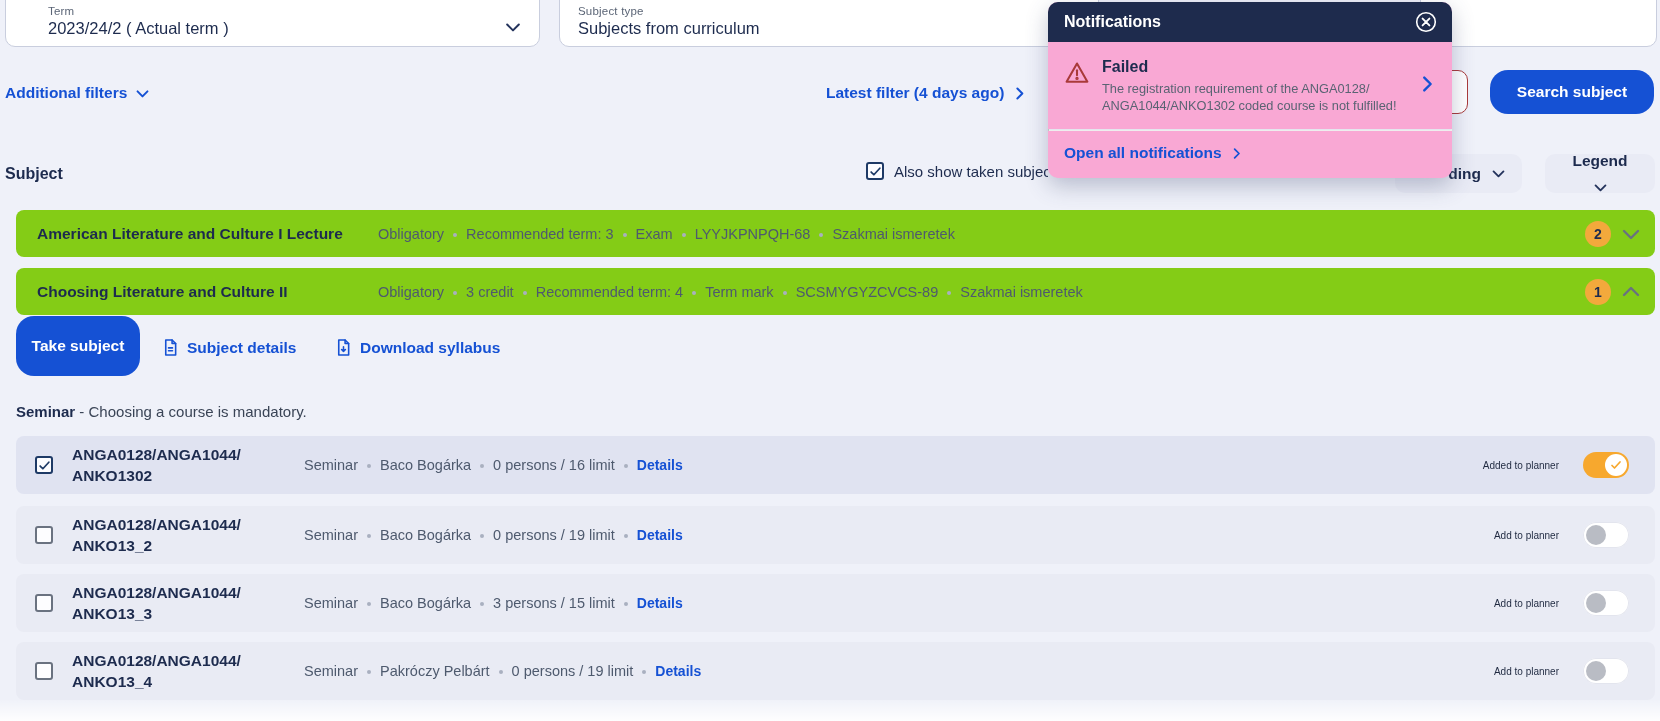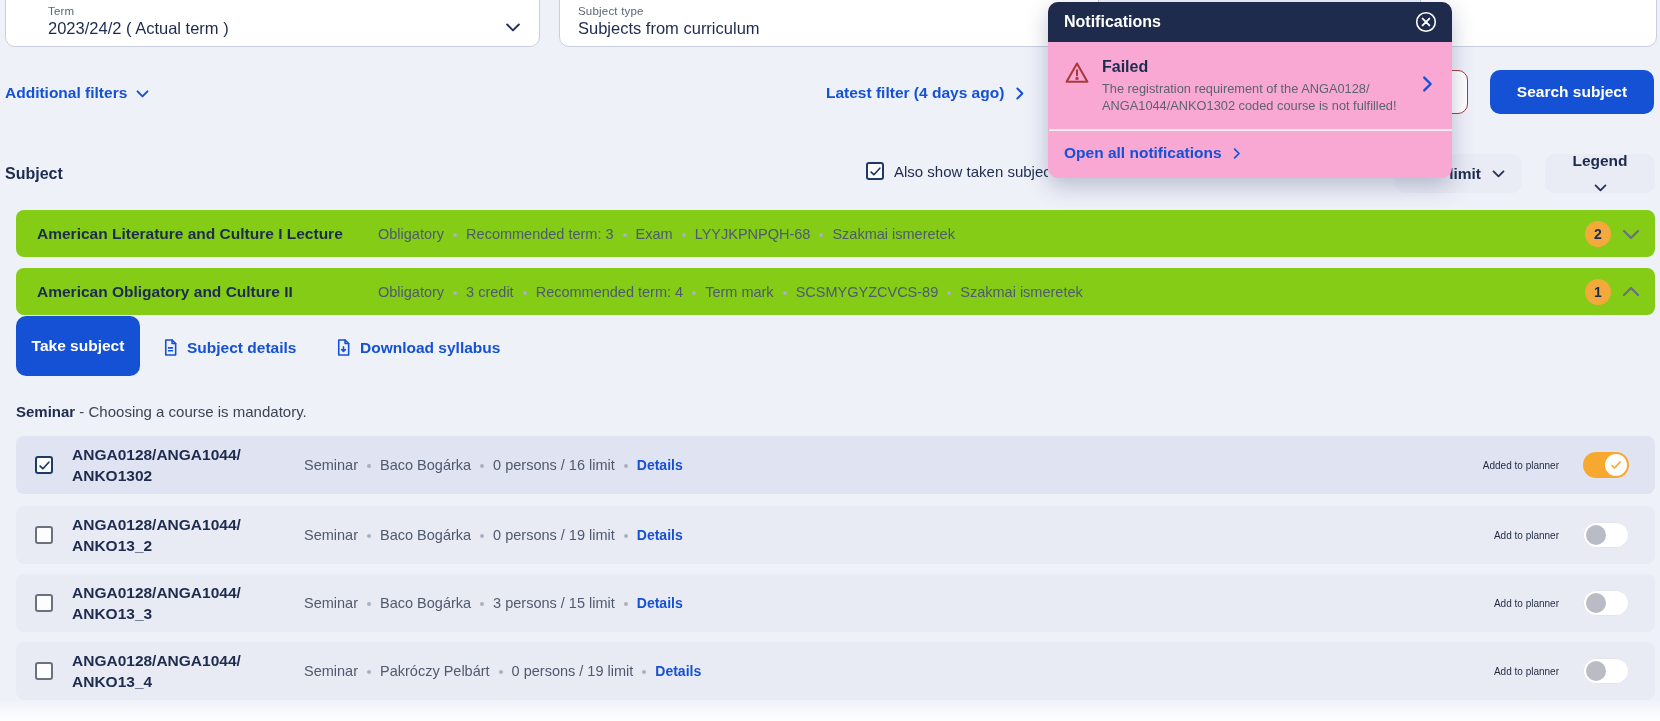--- a/index.html
+++ b/index.html
@@ -11,21 +11,21 @@
   .field { position:absolute; top:-14px; height:61px; background:#fff;
            border:1px solid #c9cede; border-radius:10px; padding-top:18px; }
   .field .f-label { font-size:11.5px; color:#5b6576; letter-spacing:.2px; }
   .field .f-value { font-size:16.5px; color:#1d2b4e; margin-top:2px; }
   .field .f-chev { position:absolute; right:16px; top:30px; color:#24335c; }
 
   
   .blue-link { display:flex; align-items:center; gap:7px; color:#1551d4; font-weight:bold;
                font-size:15.5px; cursor:pointer; }
   .btn-primary { background:#1551d4; color:#fff; font-weight:bold; font-size:15.5px;
-                 border:none; border-radius:10px; display:flex; align-items:center;
+                 border:none; border-radius:18px; display:flex; align-items:center;
                  justify-content:center; cursor:pointer; }
   .btn-ghost-red { position:absolute; left:1340px; top:70px; width:128px; height:44px;
                    background:#fff; border:1.5px solid #a93a3a; border-radius:10px; z-index:4; }
 
   
   .notif { position:absolute; left:1048px; top:2px; width:404px; background:#f9a8d4;
            border-radius:10px; box-shadow:0 8px 22px rgba(55,65,105,.30); z-index:30; overflow:hidden; }
   .notif-header { background:#1e2b4d; height:40px; display:flex; align-items:center; padding:0 14px 0 16px; }
   .notif-title { color:#fff; font-size:16px; font-weight:bold; }
   .notif-close { margin-left:auto; color:#fff; cursor:pointer; display:flex; }
@@ -147,21 +147,21 @@
   <div class="taken-wrap">
     <span class="checkbox">
       <svg width="13" height="13" viewBox="0 0 24 24">
           <path d="M4 13l5 5 11-12" fill="none" stroke="currentColor" stroke-width="3.2" stroke-linecap="round" stroke-linejoin="round"></path>
         </svg>
     </span>
     <span class="taken-label">Also show taken subjects</span>
   </div>
 
   <div class="pill pill-sort">
-    <span>limit</span>
+    <span>ding</span>
     <span class="p-chev">
       <svg width="17" height="17" viewBox="0 0 24 24">
           <path d="M5 9l7 7 7-7" fill="none" stroke="currentColor" stroke-width="2.6" stroke-linecap="round" stroke-linejoin="round"></path>
         </svg>
     </span>
   </div>
 
   <div class="pill pill-legend">
     <span>Legend</span>
     <span class="p-chev">
@@ -182,21 +182,21 @@
     </div>
     <div class="badge">2</div>
     <span class="row-chev">
       <svg width="24" height="24" viewBox="0 0 24 24">
           <path d="M5 9l7 7 7-7" fill="none" stroke="currentColor" stroke-width="2.4" stroke-linecap="round" stroke-linejoin="round"></path>
         </svg>
     </span>
   </div>
 
   <div class="s-row" style="top:268px;">
-    <div class="s-title">American Obligatory and Culture II</div>
+    <div class="s-title">Choosing Literature and Culture II</div>
     <div class="meta">
       <span>Obligatory</span>
       <span>3 credit</span>
       <span>Recommended term: 4</span>
       <span>Term mark</span>
       <span>SCSMYGYZCVCS-89</span>
       <span>Szakmai ismeretek</span>
     </div>
     <div class="badge">1</div>
     <span class="row-chev">

